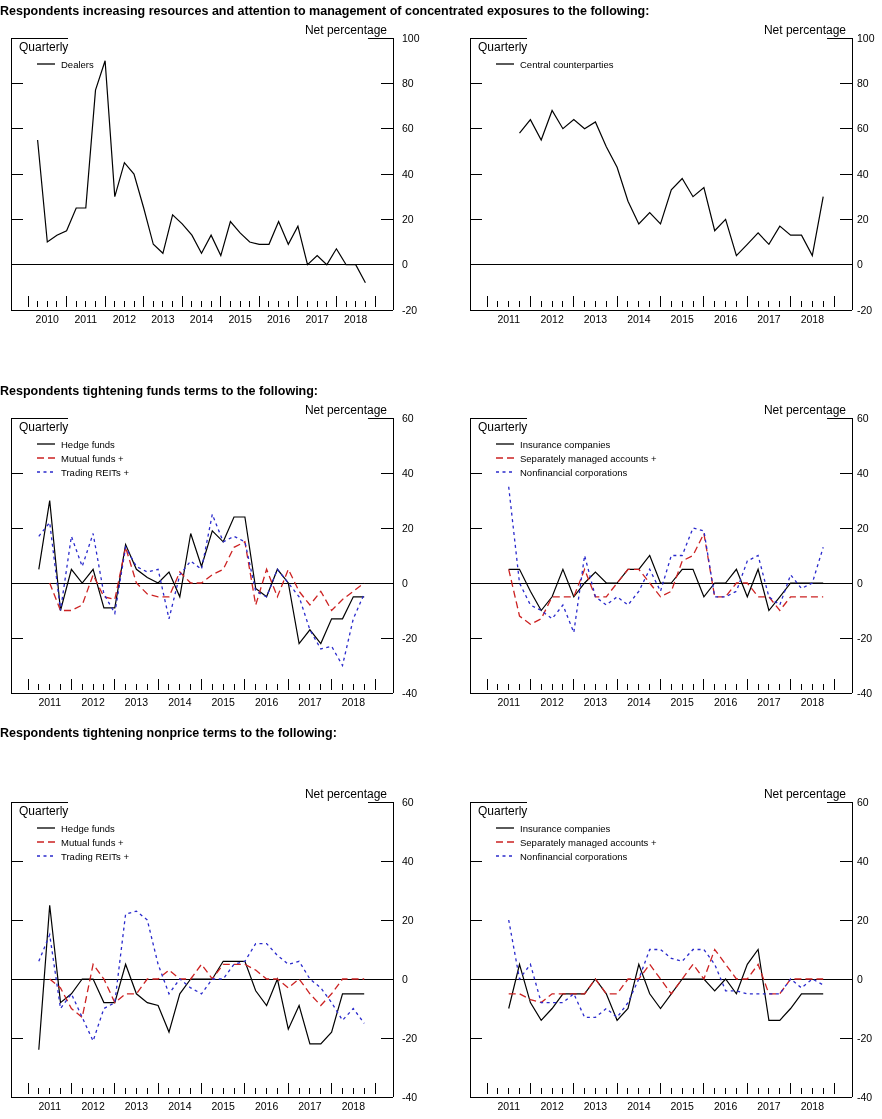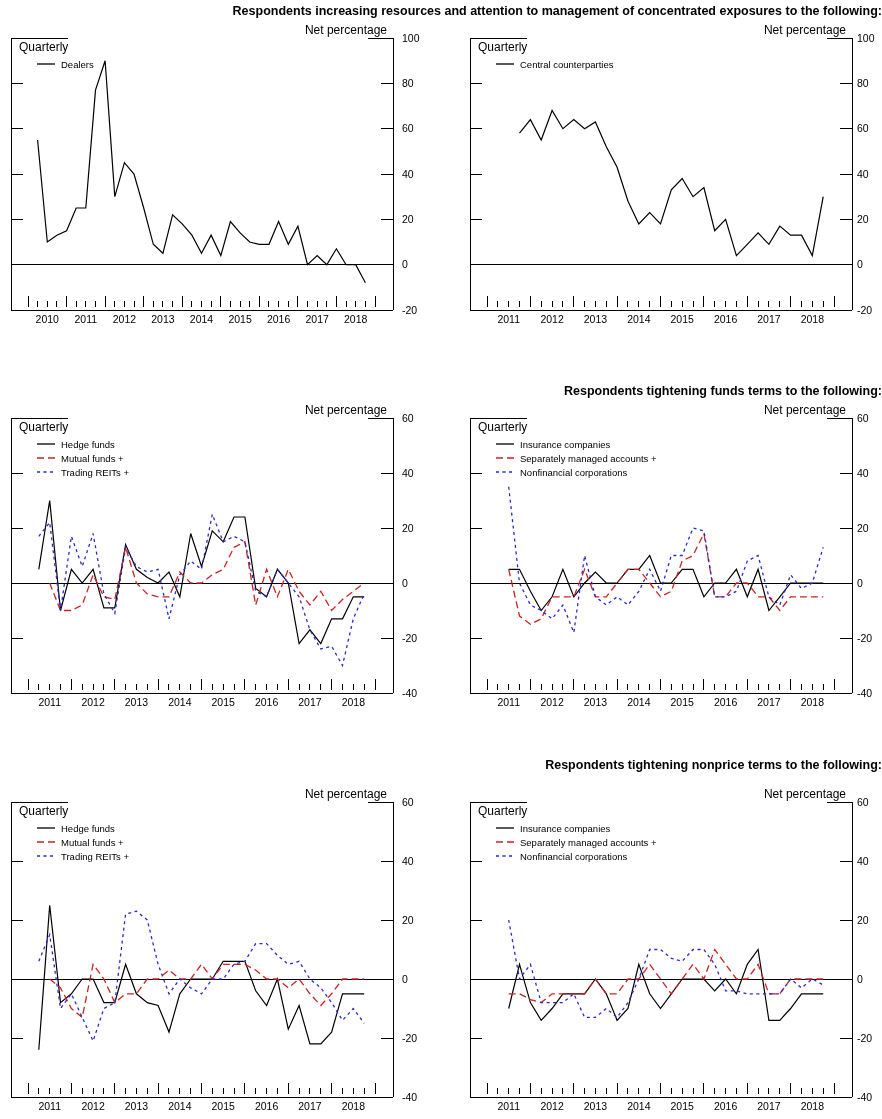--- a/index.html
+++ b/index.html
@@ -1,30 +1,30 @@
 <!DOCTYPE html>
 <html><head>
 <meta charset="utf-8">
 <style>
   html,body{margin:0;padding:0;background:#ffffff;}
   body{width:882px;height:1119px;position:relative;font-family:"Liberation Sans",sans-serif;color:#000;}
-  .title{position:absolute;left:0;width:882px;text-align:right;font-weight:bold;font-size:12.5px;line-height:14px;}
+  .title{position:absolute;left:0;width:882px;text-align:left;font-weight:bold;font-size:12.5px;line-height:14px;}
   #figure{position:absolute;left:0;top:0;}
   #figure text{fill:#000000;}
   .corner{font-size:12px;}
   .axlab{font-size:12px;}
   .ticklab{font-size:10.5px;}
   .legendlab{font-size:9.5px;}
 </style>
 </head>
 <body>
 
 <div class="title" style="top:4px">Respondents increasing resources and attention to management of concentrated exposures to the following:</div>
 <div class="title" style="top:384px">Respondents tightening funds terms to the following:</div>
-<div class="title" style="top:758px">Respondents tightening nonprice terms to the following:</div>
+<div class="title" style="top:726px">Respondents tightening nonprice terms to the following:</div>
 
 <svg id="figure" width="882" height="1119" viewBox="0 0 882 1119">
   <g id="chart-layer">
       <g>
         <g stroke="#000000" stroke-width="1" fill="none" shape-rendering="crispEdges">
           <line x1="11" y1="38" x2="11" y2="310"></line>
           <line x1="393" y1="38" x2="393" y2="310"></line>
           <line x1="11" y1="310" x2="393" y2="310"></line>
           <line x1="11" y1="38" x2="68" y2="38"></line>
           <line x1="368" y1="38" x2="393" y2="38"></line>

